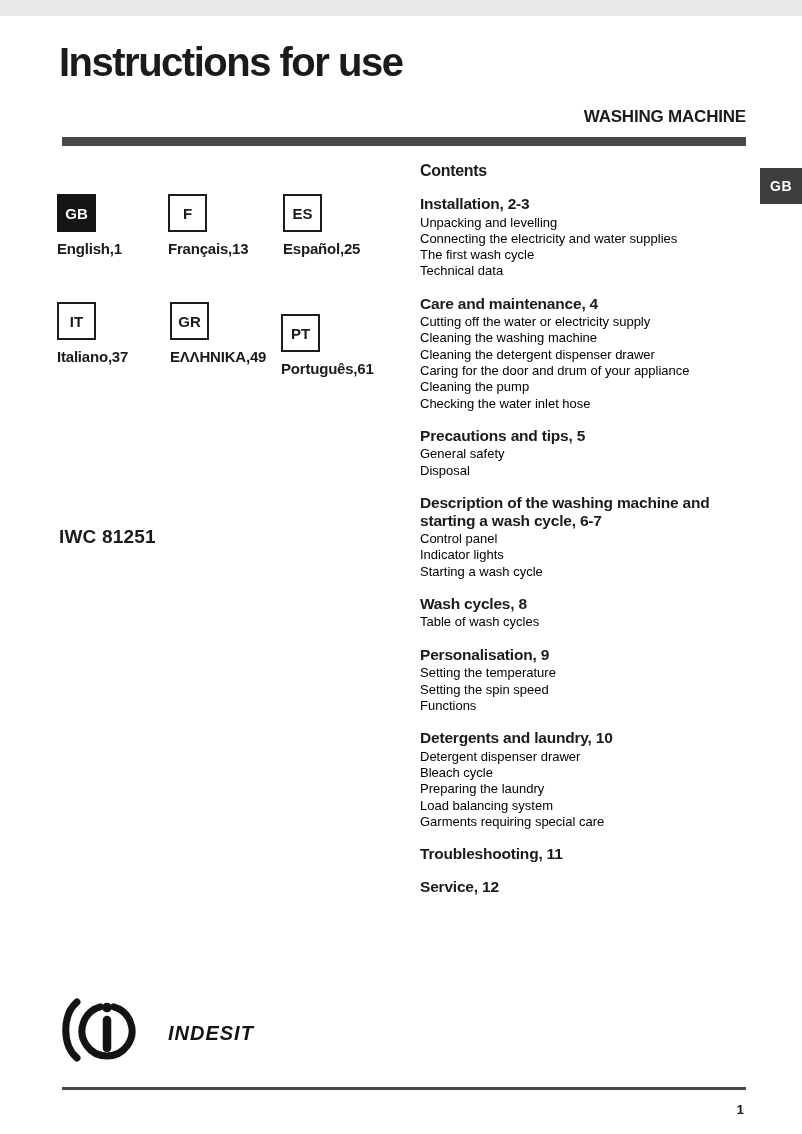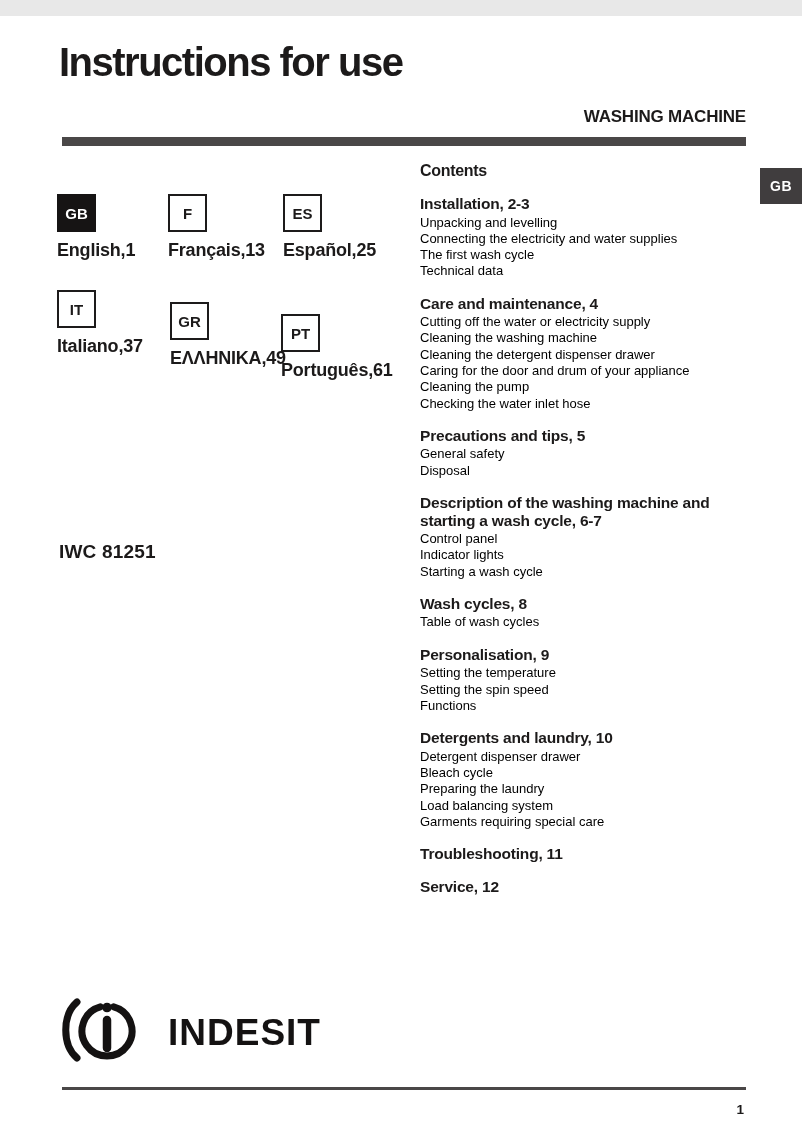--- a/index.html
+++ b/index.html
@@ -23,44 +23,44 @@
   }
   .side-tab {
     position:absolute; left:760px; top:152px; width:42px; height:36px;
     background:#403d3e; color:#ffffff; display:flex; align-items:center;
     justify-content:center; font-size:14px; font-weight:700; letter-spacing:0.5px;
   }
   .lang-cell { position:absolute; width:130px; }
   .lc-r1c1 { left:57px;  top:178px; }
   .lc-r1c2 { left:168px; top:178px; }
   .lc-r1c3 { left:283px; top:178px; }
-  .lc-r2c1 { left:57px;  top:274px; }
+  .lc-r2c1 { left:57px;  top:286px; }
   .lc-r2c2 { left:170px; top:286px; }
   .lc-r2c3 { left:281px; top:298px; }
   .lang-box {
     width:39px; height:38px; border:2px solid #1d1b1b; background:#ffffff;
     display:flex; align-items:center; justify-content:center;
     font-size:15px; font-weight:700; color:#1c1a1a;
   }
   .lang-box.filled { background:#161414; border-color:#161414; color:#ffffff; }
-  .lang-label { margin-top:8px; font-size:18px; font-weight:700; letter-spacing:-0.2px; }
+  .lang-label { margin-top:8px; font-size:15px; font-weight:700; letter-spacing:-0.2px; }
   .model {
-    position:absolute; left:59px; top:525px;
+    position:absolute; left:59px; top:510px;
     font-size:19px; font-weight:700; letter-spacing:0.2px;
   }
   .contents { position:absolute; left:420px; top:146px; width:310px; }
   .contents-title { font-size:16px; font-weight:700; letter-spacing:-0.3px; margin-bottom:10px; }
   .section { margin-top:15px; }
   .section-heading { font-size:15.5px; font-weight:700; line-height:17.5px; letter-spacing:-0.2px; margin-bottom:2px; }
   .section-item { font-size:13px; line-height:16.3px; color:#000000; }
   .logo { position:absolute; left:56px; top:982px; display:flex; align-items:center; }
   .logo svg { display:block; }
   .logo-text {
-    font-size:37px; font-weight:700; letter-spacing:1px; color:#141212;
-    margin-left:10px; padding-top:6px;
+    font-size:20px; font-weight:700; letter-spacing:1px; color:#141212;
+    margin-left:10px; padding-top:6px;font-style:italic;
   }
   .footer-bar {
     position:absolute; left:62px; top:1071px; width:684px; height:3px;
     background:#4a4747;
   }
   .page-number {
     position:absolute; right:58px; top:1086px;
     font-size:13.5px; font-weight:700;
   }
 </style>

